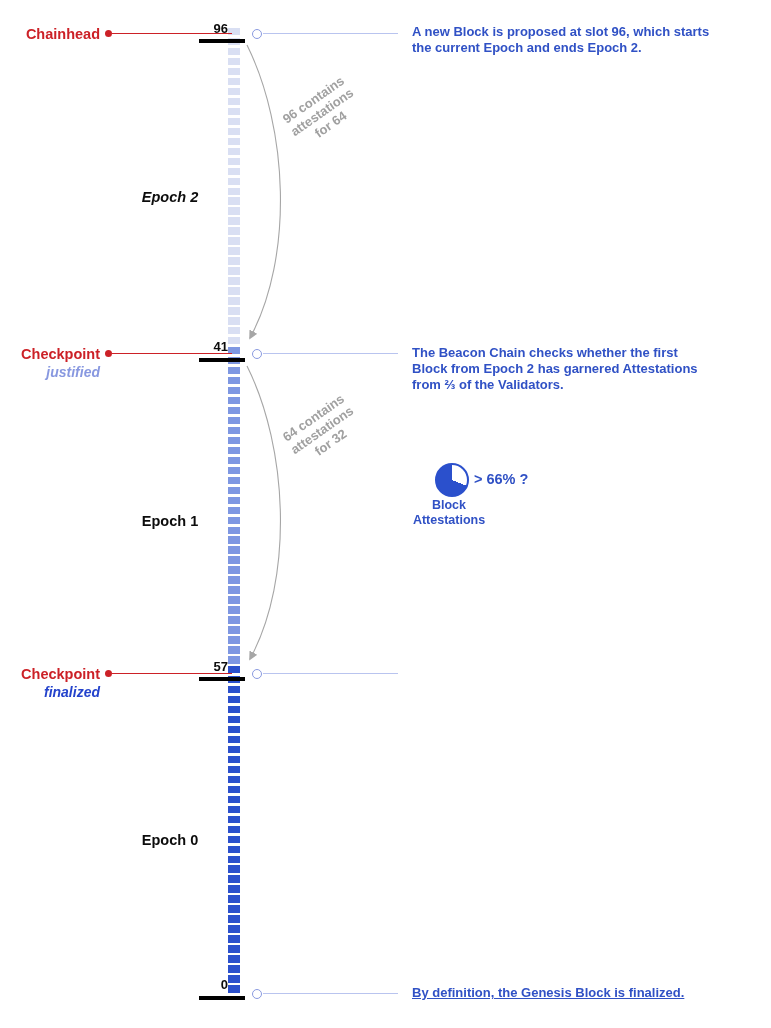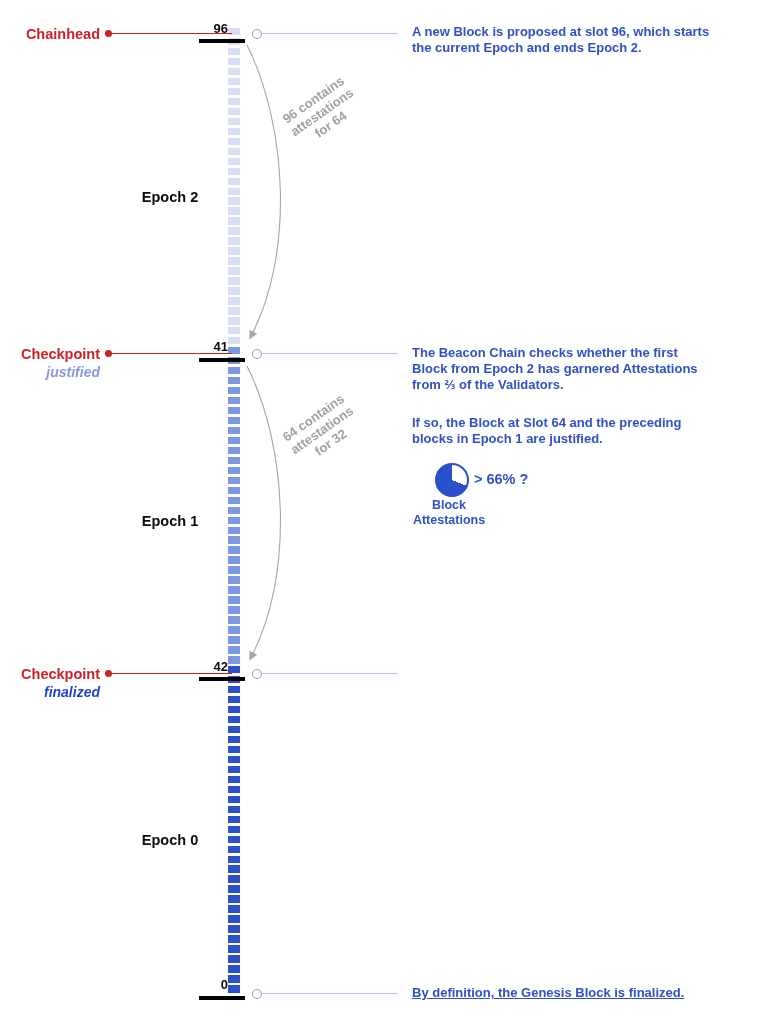--- a/index.html
+++ b/index.html
@@ -173,60 +173,58 @@
   <div class="arc-caption" style="left:322px;top:430px;">64 contains
 attestations
 for 32</div>
 
   <div class="slot-num" style="top:21px;">96</div>
   <div class="slot-bar" style="top:39px;"></div>
 
   <div class="slot-num" style="top:339px;">41</div>
   <div class="slot-bar" style="top:358px;"></div>
 
-  <div class="slot-num" style="top:659px;">42</div>
+  <div class="slot-num" style="top:659px;">57</div>
   <div class="slot-bar" style="top:677px;"></div>
 
   <div class="slot-num" style="top:977px;">0</div>
   <div class="slot-bar" style="top:996px;"></div>
 
   <div class="red-label" style="top:26px;">Chainhead</div>
   <div class="red-dot" style="left:105px;top:30px;"></div>
   <div class="red-line" style="left:112px;top:32.5px;width:120px;"></div>
 
   <div class="red-label" style="top:346px;">Checkpoint</div>
   <div class="sub-label sub-justified" style="top:364px;">justified</div>
   <div class="red-dot" style="left:105px;top:350px;"></div>
   <div class="red-line" style="left:112px;top:352.5px;width:120px;"></div>
 
   <div class="red-label" style="top:666px;">Checkpoint</div>
   <div class="sub-label sub-finalized" style="top:684px;">finalized</div>
   <div class="red-dot" style="left:105px;top:670px;"></div>
   <div class="red-line" style="left:112px;top:672.5px;width:120px;"></div>
 
-  <div class="epoch-label" style="top:189px;">Epoch 2</div>
+  <div class="epoch-label" style="top:189px;font-style:italic;">Epoch 2</div>
   <div class="epoch-label" style="top:513px;text-align:center;">Epoch 1</div>
   <div class="epoch-label" style="top:832px;">Epoch 0</div>
 
   <div class="node-circle" style="top:29px;"></div>
   <div class="connector" style="top:32.5px;"></div>
   <div class="node-circle" style="top:349px;"></div>
   <div class="connector" style="top:352.5px;"></div>
   <div class="node-circle" style="top:669px;"></div>
   <div class="connector" style="top:672.5px;"></div>
   <div class="node-circle" style="top:989px;"></div>
   <div class="connector" style="top:992.5px;"></div>
 
   <div class="blue-p" style="top:24px;">A new Block is proposed at slot 96, which starts
 the current Epoch and ends Epoch 2.</div>
   <div class="blue-p" style="top:345px;">The Beacon Chain checks whether the first
 Block from Epoch 2 has garnered Attestations
 from ⅔ of the Validators.</div>
-  <div class="blue-p" style="top:415px;">If so, the Block at Slot 64 and the preceding
-blocks in Epoch 1 are justified.</div>
   <div class="blue-p" style="top:985px;text-decoration:underline;">By definition, the Genesis Block is finalized.</div>
 
   <div class="pie"></div>
   <div class="pie-label">&gt; 66% ?</div>
   <div class="pie-caption">Block
 Attestations</div>
 
 </div>
 
 </body></html>

